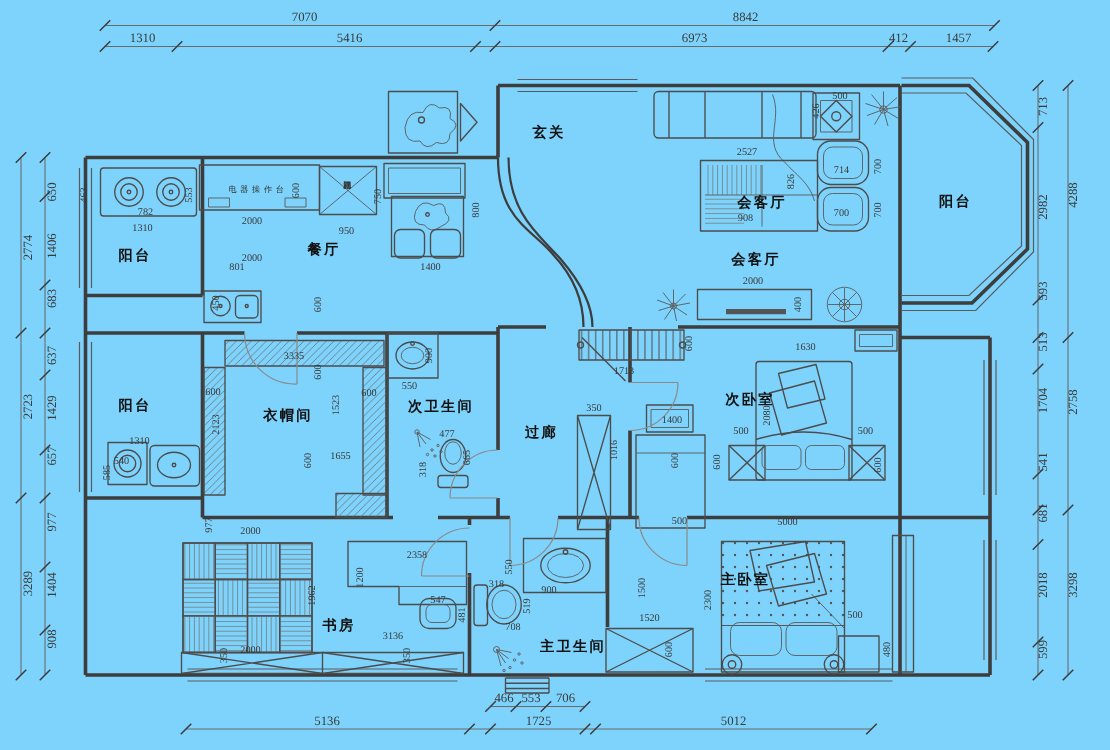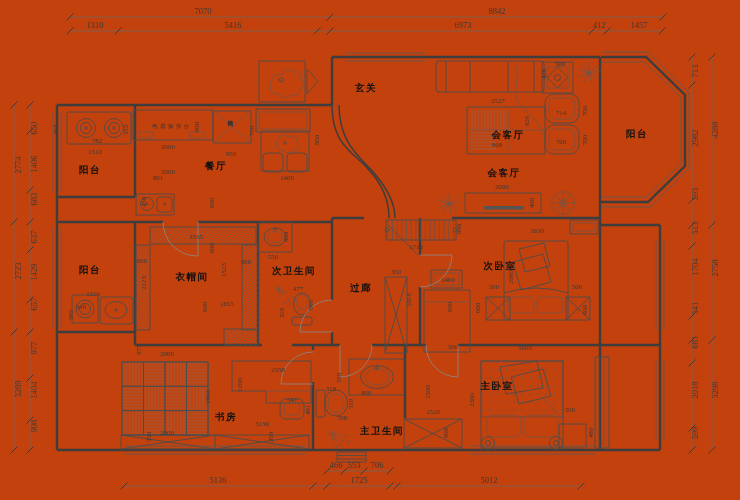--- a/index.html
+++ b/index.html
@@ -1,16 +1,16 @@
 <!DOCTYPE html>
 <html><head>
 <meta charset="utf-8">
 <style>
   html,body{margin:0;padding:0;background:#fff;}
-  .page{position:relative;width:740px;height:500px;background:#c2410c;overflow:hidden;
+  .page{position:relative;width:740px;height:500px;background:#7dd3fc;overflow:hidden;
         font-family:"Liberation Serif",serif;}
   svg{position:absolute;left:0;top:0;}
   .wall{stroke:#3d3d3d;stroke-width:2.4;fill:none;stroke-linecap:butt;}
   .curve{stroke:#3d3d3d;stroke-width:1.5;fill:none;}
   .win{stroke:#5a5a5a;stroke-width:.8;fill:none;}
   .furn{stroke:#4c4c4c;stroke-width:.9;fill:none;stroke-linejoin:round;}
   .furn2{stroke:#5a5a5a;stroke-width:.6;fill:none;}
   .door{stroke:#8a8a8a;stroke-width:.8;fill:none;}
   .dimln{stroke:#6a6a6a;stroke-width:.7;fill:none;}
   .tick{stroke:#3c3c3c;stroke-width:1;fill:none;}

